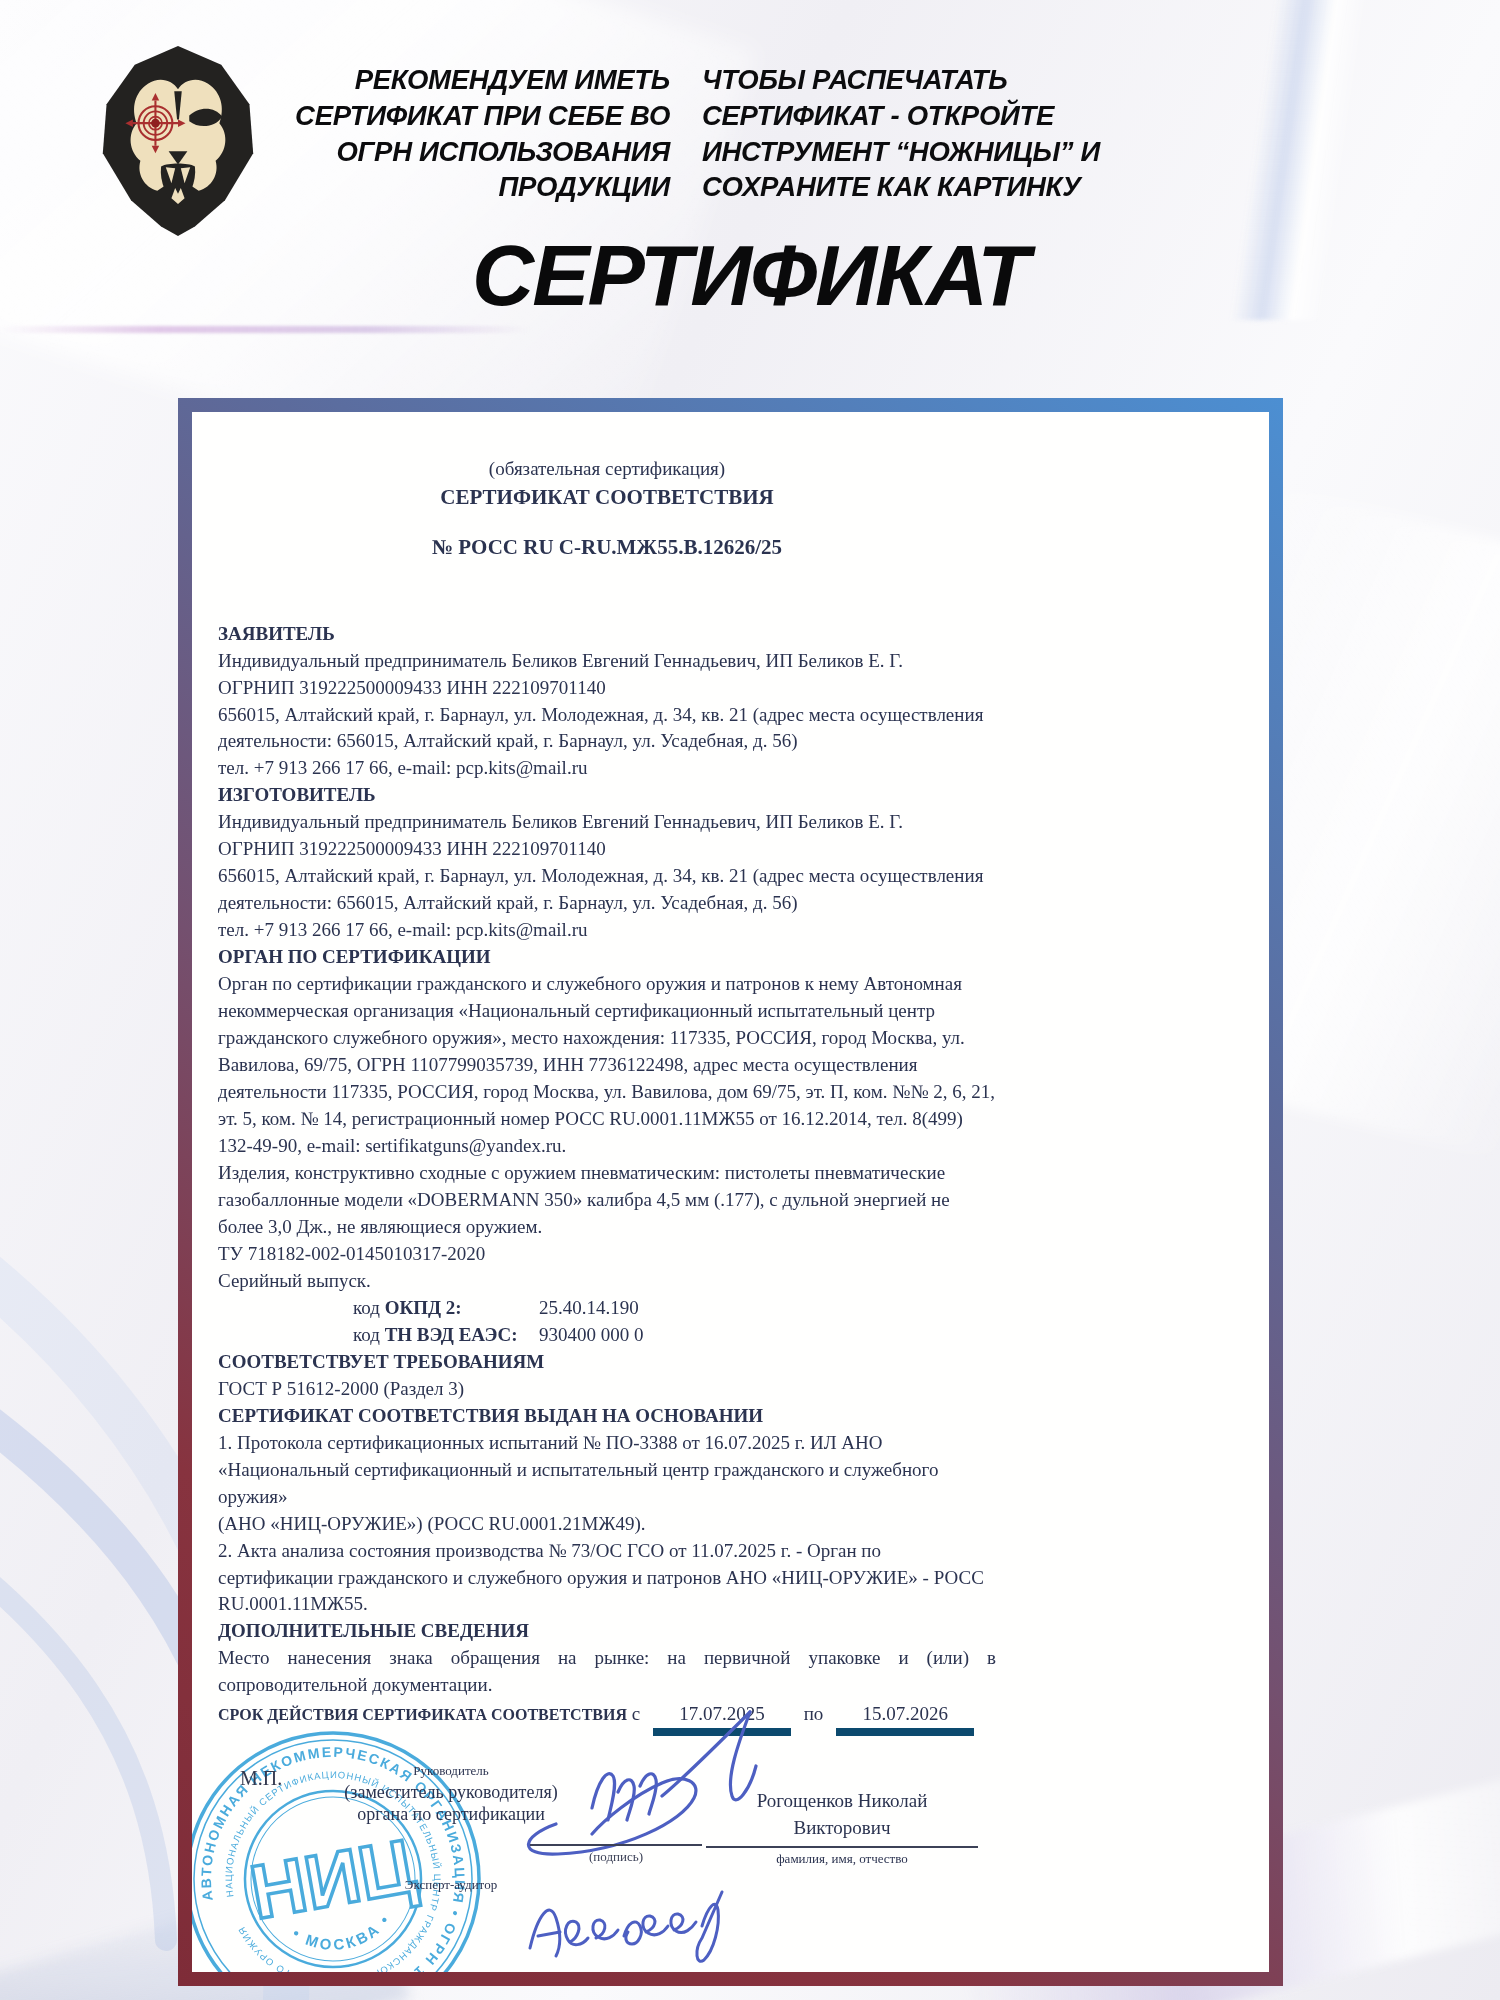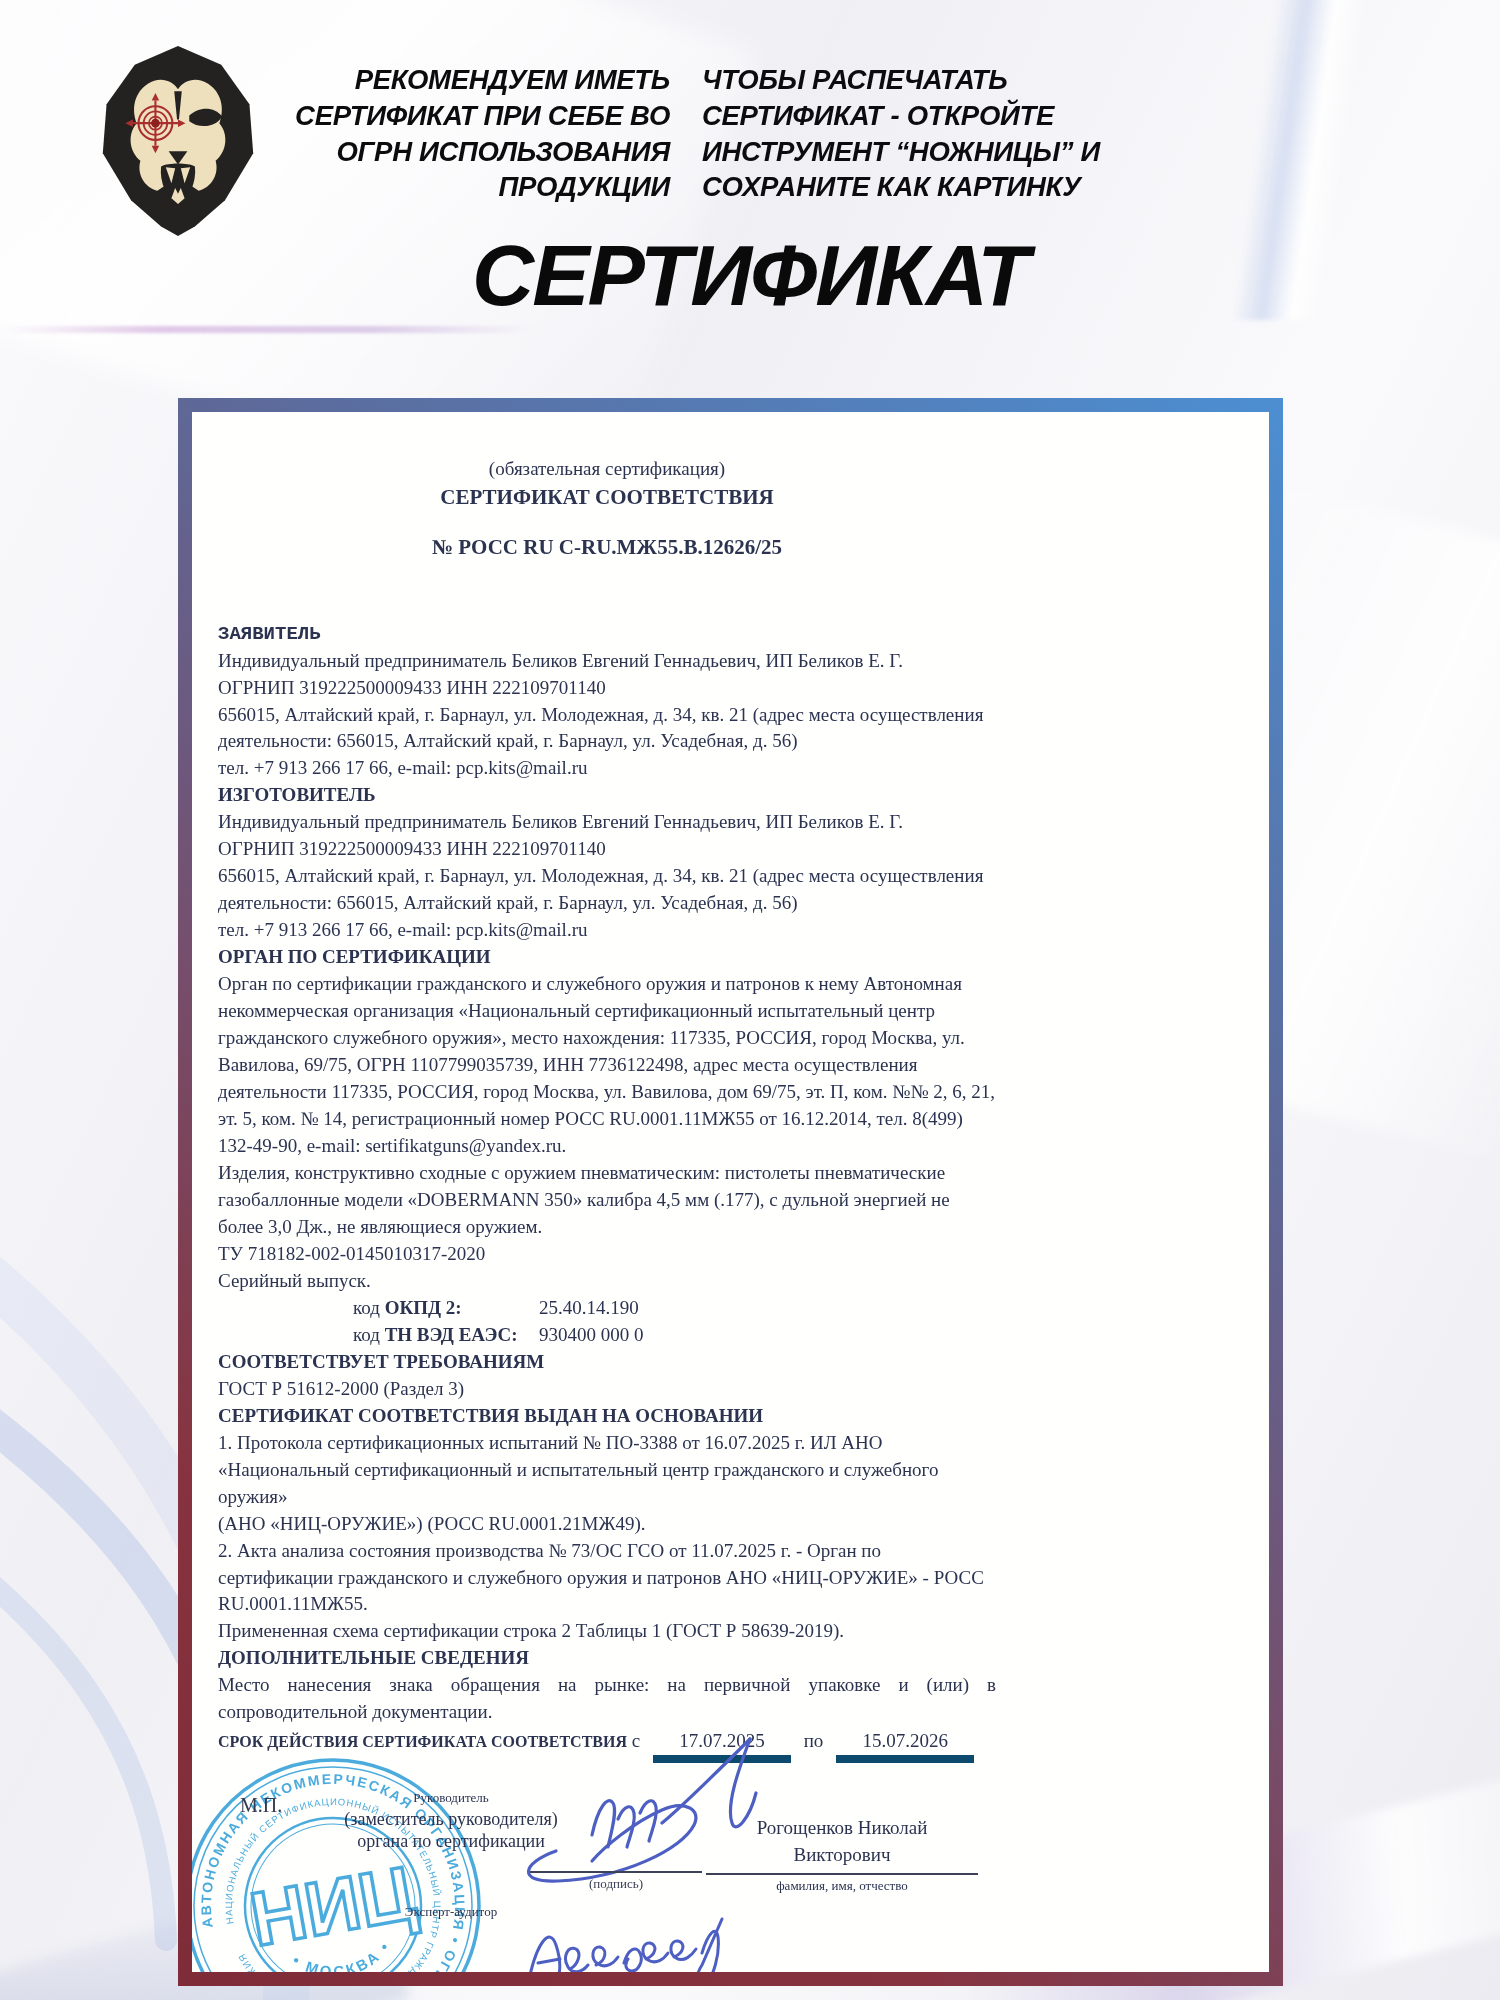--- a/index.html
+++ b/index.html
@@ -52,21 +52,21 @@
   .cert-paper { width:100%; height:100%; background:#fffffe; box-sizing:border-box;
     padding:42px 0 0 26px; overflow:hidden; position:relative;
     font-family:"Liberation Serif","DejaVu Serif",serif; font-size:19px;
     line-height:1.42; color:#2b3350; }
   .cert-col { width:778px; }
   .tc { text-align:center; }
   .doc-title { font-weight:bold; font-size:21px; }
   .doc-subtitle { font-size:19px; margin-top:2px; }
   .cert-number { font-weight:bold; font-size:21px; margin-top:20px; }
   .sec-heading { font-weight:bold; }
-  .first-sec { margin-top:58px;font-family:Liberation Mono, monospace; }
+  .first-sec { margin-top:58px; }
   .just { text-align:justify; }
   .cert-col p { margin:0; }
   .code-row { display:flex; margin-left:135px; }
   .code-label { width:186px; }
   .validity { margin-top:2px; }
   .validity b { font-size:16px; }
   .blank { display:inline-block; min-width:138px; text-align:center;
     border-bottom:8px solid #0c4a6e; margin:0 8px; }
 
   
@@ -181,21 +181,20 @@
           </div>
 
         <div class="sec-heading">СООТВЕТСТВУЕТ ТРЕБОВАНИЯМ</div>
         <p>ГОСТ Р 51612-2000 (Раздел 3)</p>
 
         <div class="sec-heading">СЕРТИФИКАТ СООТВЕТСТВИЯ ВЫДАН НА ОСНОВАНИИ</div>
         <div>
             <p>1. Протокола сертификационных испытаний № ПО-3388 от 16.07.2025 г. ИЛ АНО «Национальный сертификационный и испытательный центр гражданского и служебного оружия»</p>
             <p>(АНО «НИЦ-ОРУЖИЕ») (РОСС RU.0001.21МЖ49).</p>
             <p>2. Акта анализа состояния производства № 73/ОС ГСО от 11.07.2025 г. - Орган по сертификации гражданского и служебного оружия и патронов АНО «НИЦ-ОРУЖИЕ» - РОСС RU.0001.11МЖ55.</p>
-            <p>Примененная схема сертификации строка 2 Таблицы 1 (ГОСТ Р 58639-2019).</p>
           </div>
 
         <div class="sec-heading">ДОПОЛНИТЕЛЬНЫЕ СВЕДЕНИЯ</div>
         <p class="just">Место нанесения знака обращения на рынке: на первичной упаковке и (или) в сопроводительной документации.</p>
 
         <div class="validity">
           <b>СРОК ДЕЙСТВИЯ СЕРТИФИКАТА СООТВЕТСТВИЯ</b>
           <span>с</span>
           <span class="blank">17.07.2025</span>
           <span>по</span>

